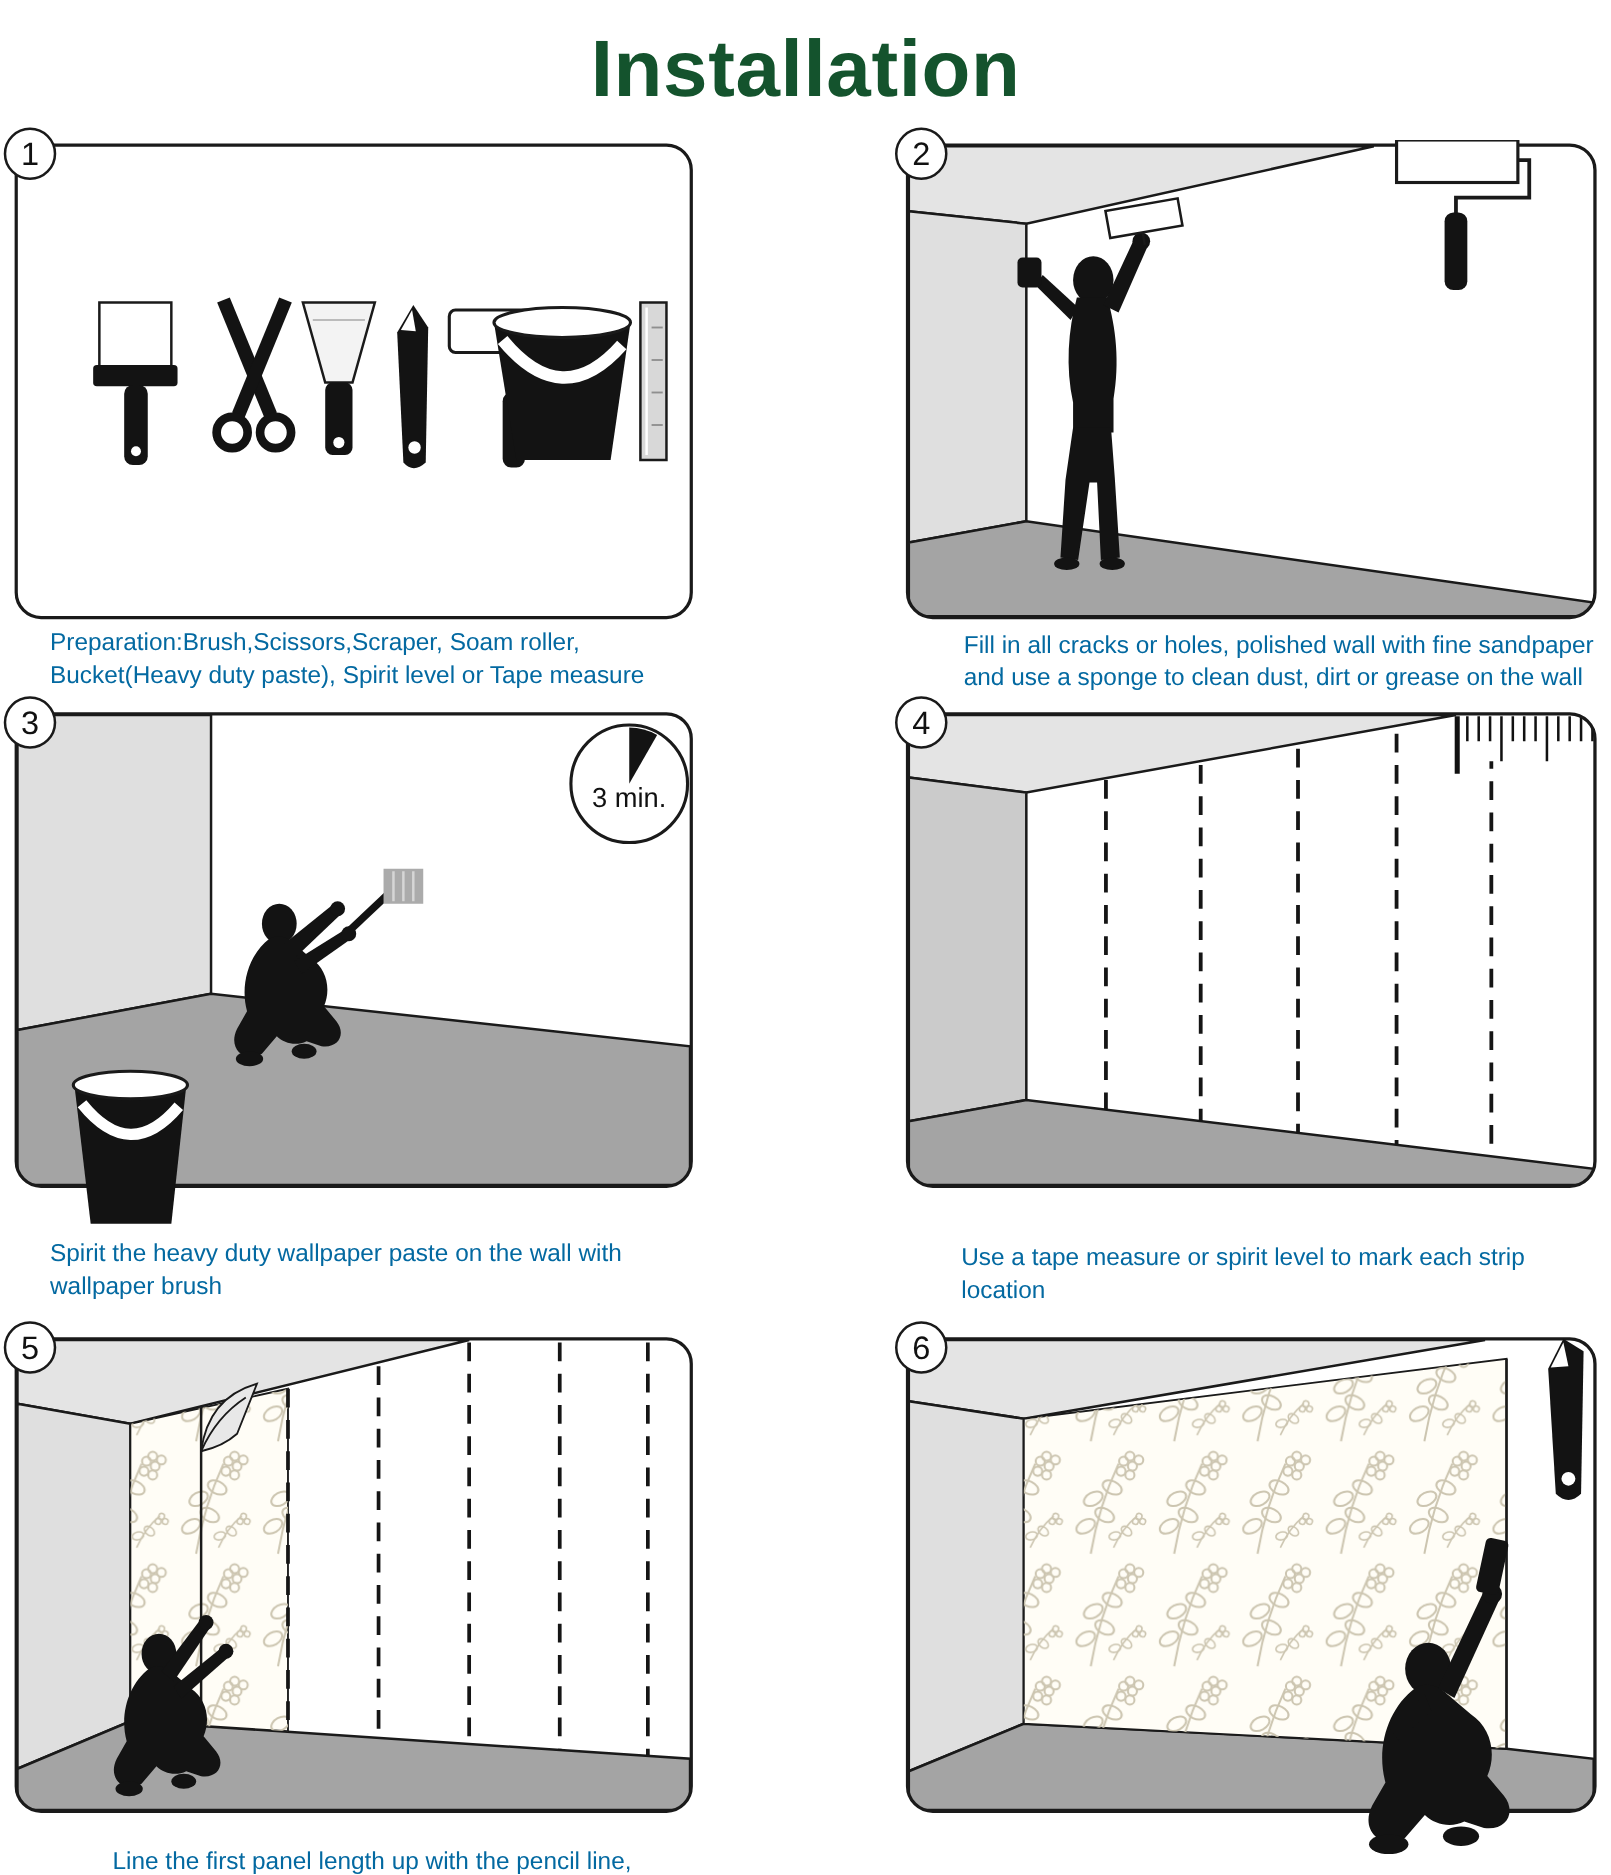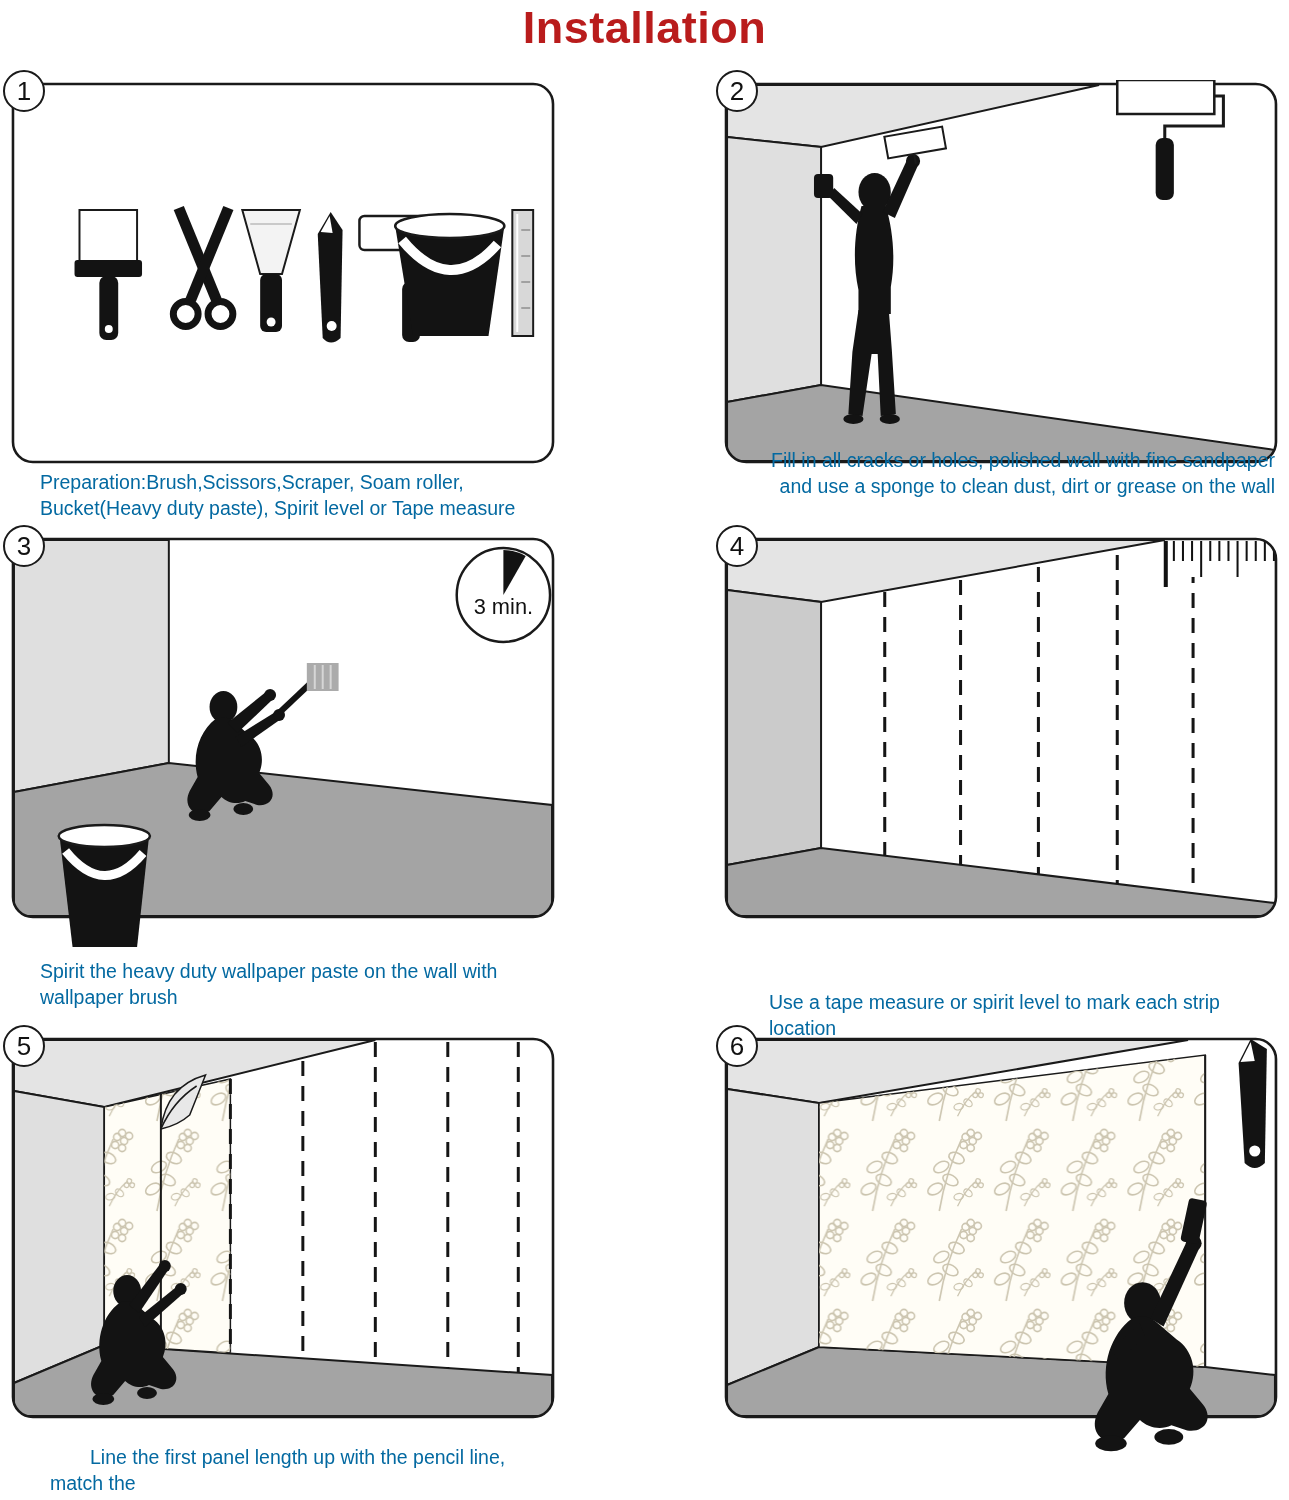--- a/index.html
+++ b/index.html
@@ -1,26 +1,26 @@
 <!DOCTYPE html>
 <html style="--outline: #1a1a1a; --silhouette: #131313; --ceiling: #e4e4e4; --left-wall: #dfdfdf; --left-wall-dark: #cbcbcb; --main-wall: #ffffff; --floor: #a4a4a4; --wallpaper-motif: #ccc5b0;"><head>
 <meta charset="utf-8">
 <style>
   html,body{margin:0;padding:0;background:#fff;width:1289px;font-family:"Liberation Sans",sans-serif;}
   .page{width:1289px;height:1500px;position:relative;overflow:hidden;background:#fff;}
-  h1.title{margin:0;padding-top:2px;height:78px;text-align:center;font-size:45px;font-weight:bold;color:#b91c1c;letter-spacing:.5px;}
+  h1.title{margin:16px;padding-top:2px;height:78px;text-align:center;font-size:64px;font-weight:bold;color:#14532d;letter-spacing:.5px;}
   .grid{display:grid;grid-template-columns:546px 556px;grid-template-rows:455px 500px 470px;column-gap:167px;padding:0 10px;}
   .cell{position:relative;}
   .scene{position:absolute;top:0;left:0;width:100%;height:450px;display:block;}
   .badge{position:absolute;left:-7px;top:-10px;width:38px;height:38px;border:2.5px solid var(--outline,#1a1a1a);border-radius:50%;background:#fff;display:flex;align-items:center;justify-content:center;font-size:26px;color:#111;z-index:5;}
   .caption{position:absolute;margin:0;white-space:pre-line;font-size:19.5px;line-height:1.32;color:#0369a1;z-index:4;}
   .cap0{top:390px;left:30px;}
-  .cap1{top:368px;left:48px;text-align:right;}
+  .cap1{top:392px;left:48px;}
   .cap2{top:424px;left:30px;}
-  .cap3{top:427px;left:46px;margin-top:28px;}
+  .cap3{top:427px;left:46px;}
   .cap4{top:410px;left:40px;text-indent:40px;}
   .cap5{top:412px;left:36px;}
   
   .panelborder{fill:none;stroke:var(--outline,#1a1a1a);stroke-width:2.6;}
   .ln2{stroke:var(--outline,#1a1a1a);stroke-width:2;}
   .ln25{stroke:var(--outline,#1a1a1a);stroke-width:2.5;}
   .lnf3{stroke:var(--outline,#1a1a1a);stroke-width:3;fill:none;}
   .thin{stroke:var(--outline,#1a1a1a);stroke-width:1.5;}
   .dash{stroke:#151515;stroke-width:3;fill:none;stroke-dasharray:15 10;}
   .sil{fill:var(--silhouette,#121212);}

